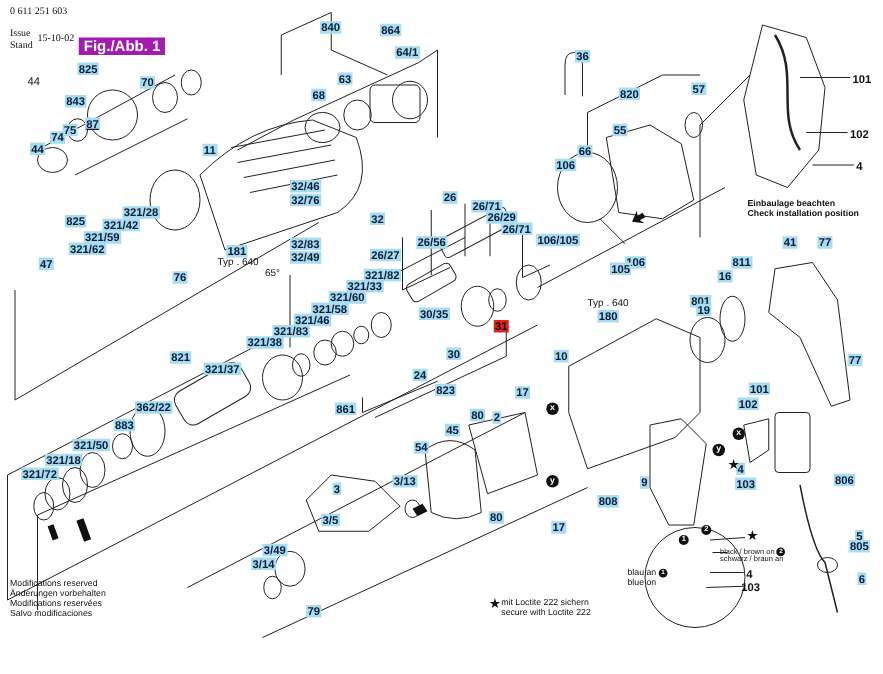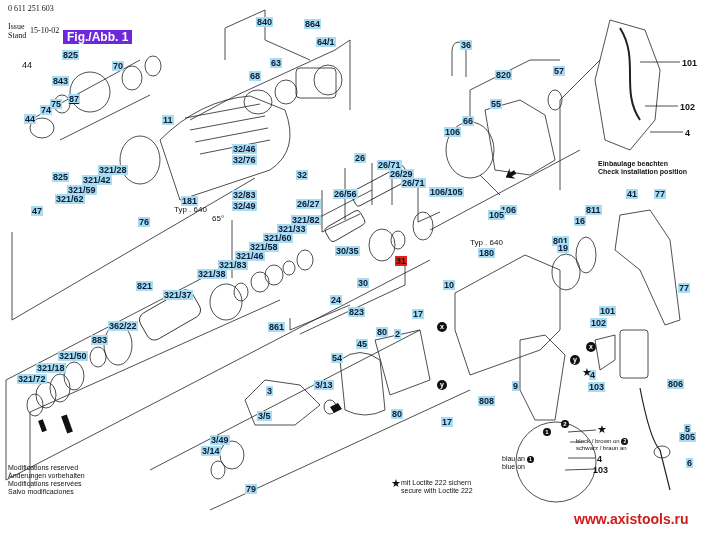--- a/index.html
+++ b/index.html
@@ -3,21 +3,21 @@
 <meta charset="utf-8">
 <style>
   html,body{margin:0;padding:0;background:#fff;}
   #page{position:relative;width:706px;height:539px;overflow:hidden;background:#fff;font-family:"Liberation Sans",sans-serif;}
   svg#art{position:absolute;left:0;top:0;}
   .lbl{position:absolute;font-family:"Liberation Sans",sans-serif;font-weight:bold;font-size:9px;line-height:10px;padding:0 1px;background:#a9dcef;color:#0b1b3a;white-space:nowrap;}
   .lbl.hl{background:#e0241a;color:#111;}
   .plain{position:absolute;font-family:"Liberation Sans",sans-serif;font-size:8px;line-height:9px;color:#111;white-space:nowrap;}
   .plainb{position:absolute;font-family:"Liberation Sans",sans-serif;font-weight:bold;font-size:9px;line-height:10px;color:#111;white-space:nowrap;}
   .hdr{position:absolute;font-family:Liberation Serif, serif;font-size:8px;line-height:9px;color:#111;}
-  .fig{position:absolute;left:63px;top:30px;background:#6d28d9;color:#fff;font-weight:bold;font-size:12px;line-height:14px;padding:0 4px;font-family:"Liberation Sans",sans-serif;}
+  .fig{position:absolute;left:63px;top:30px;background:#a21caf;color:#fff;font-weight:bold;font-size:12px;line-height:14px;padding:0 4px;font-family:"Liberation Sans",sans-serif;}
   .url{position:absolute;left:574px;top:511px;color:#d11a1a;font-weight:bold;font-size:14px;font-family:"Liberation Sans",sans-serif;}
   .note{position:absolute;font-family:"Liberation Sans",sans-serif;font-size:8px;line-height:9px;color:#111;}
   .badge{display:inline-block;width:9px;height:9px;border-radius:50%;background:#111;color:#fff;font-size:7px;line-height:9px;text-align:center;font-weight:bold;vertical-align:middle;}
   .mark{position:absolute;width:10px;height:10px;border-radius:50%;background:#111;color:#fff;font-size:7px;line-height:10px;text-align:center;font-weight:bold;font-family:"Liberation Sans",sans-serif;}
   .star{position:absolute;font-size:11px;line-height:11px;color:#111;}
 </style>
 </head>
 <body>
 
 <div id="page">
@@ -275,15 +275,14 @@
 
   <div class="note" style="left:8px;top:464px;font-size:7px;line-height:8px;">
     <div>Modifications reserved</div>
     <div>Änderungen vorbehalten</div>
     <div>Modifications reservées</div>
     <div>Salvo modificaciones</div>
   </div>
   <div class="star" style="left:391px;top:478px;">★</div>
   <div class="note" style="left:401px;top:479px;font-size:7px;line-height:8px;">mit Loctite 222 sichern</div>
   <div class="note" style="left:401px;top:487px;font-size:7px;line-height:8px;">secure with Loctite 222</div>
-  <div class="url">www.axistools.ru</div>
 
 </div>
 
 </body></html>

